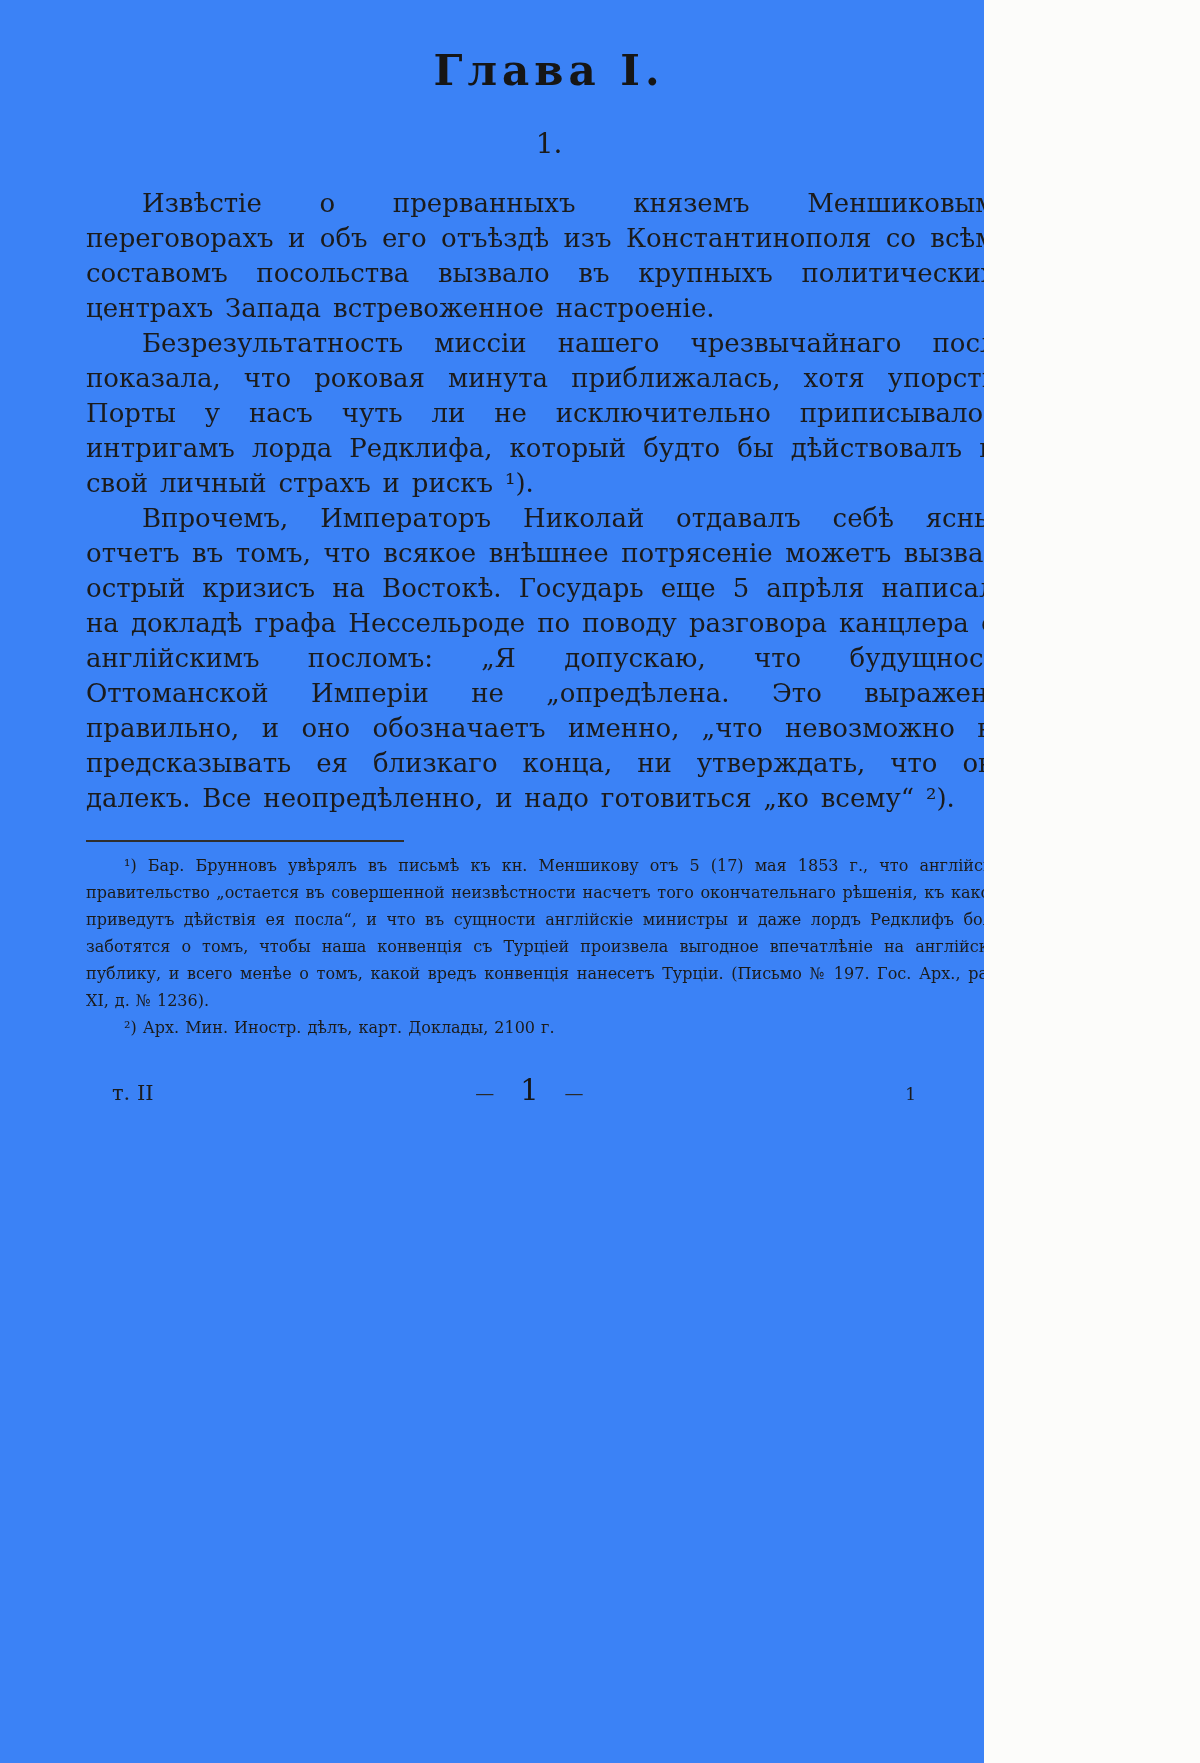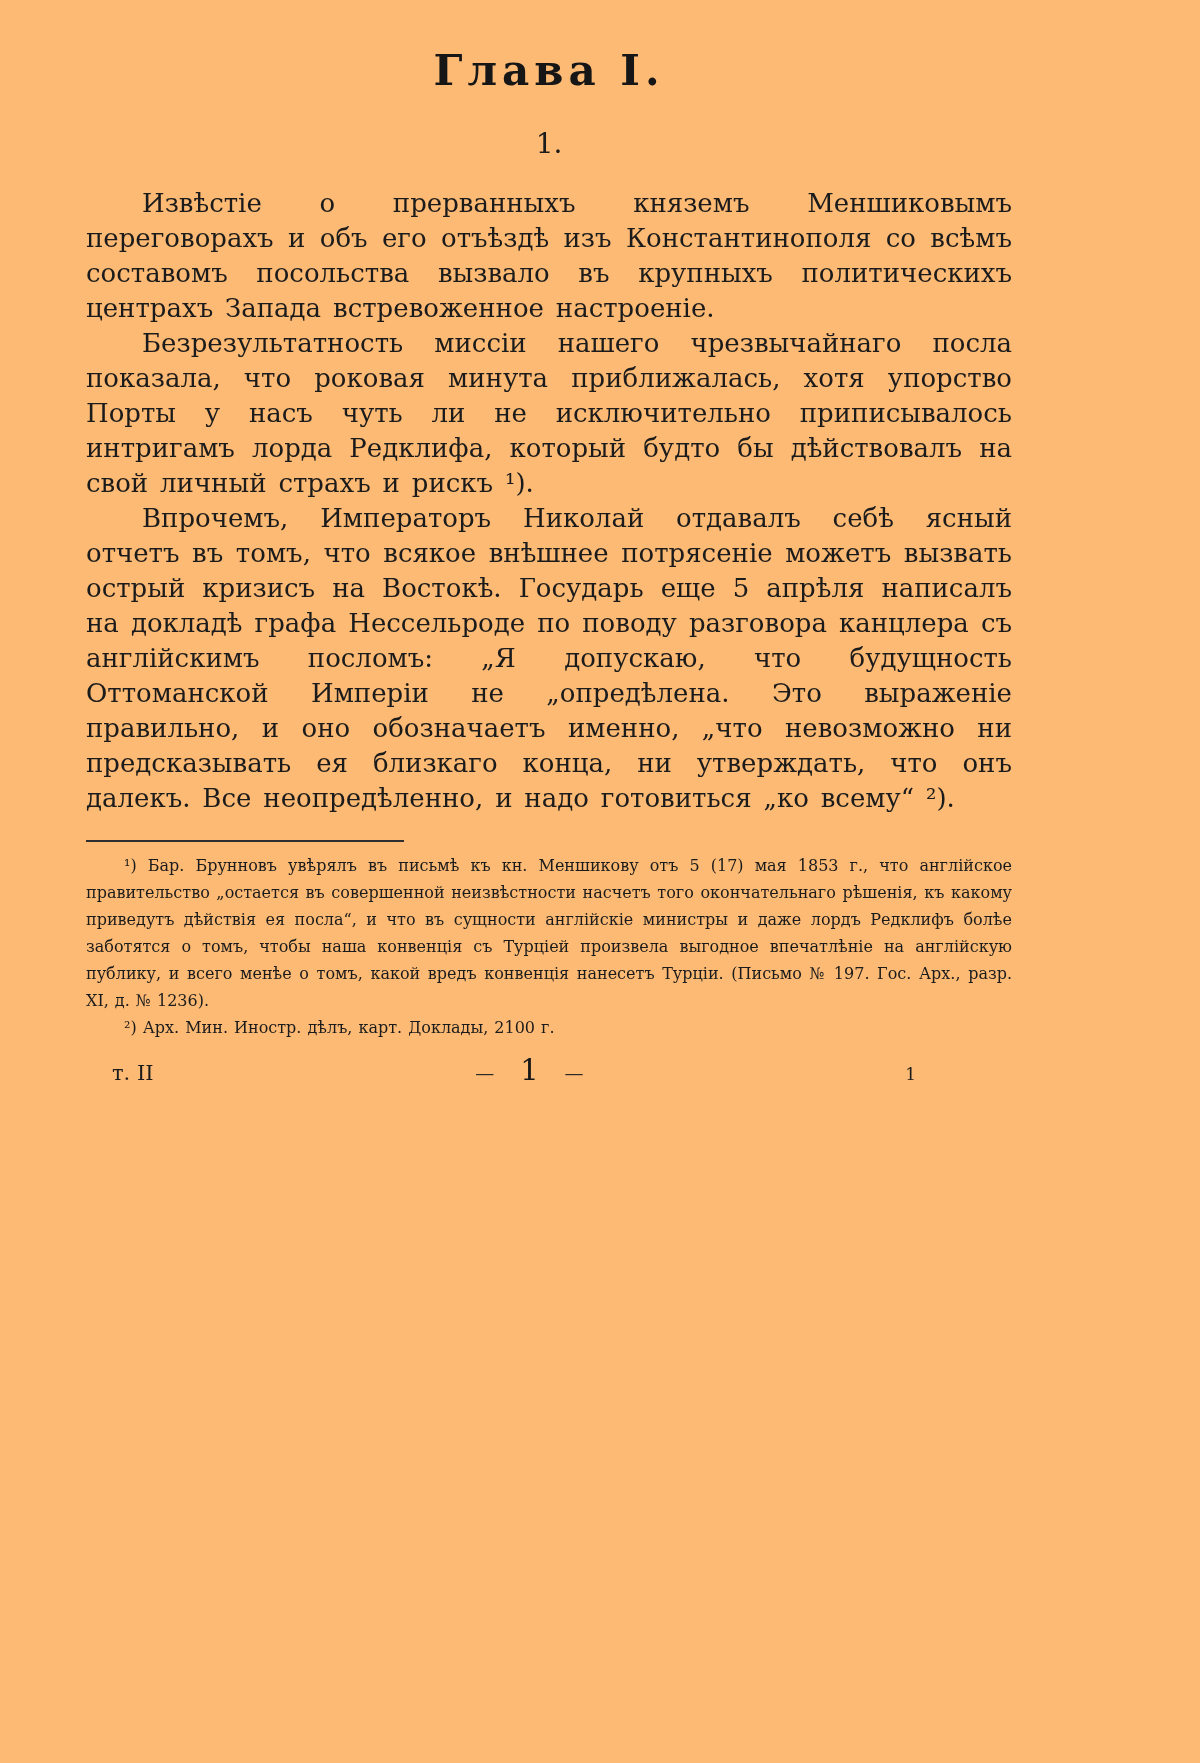--- a/index.html
+++ b/index.html
@@ -6,23 +6,23 @@
   html, body { margin: 0; padding: 0; }
   body {
     width: 1200px;
     height: 1763px;
     background: #fcfcfa;
     color: #1b1b1b;
     font-family: "DejaVu Serif", "Liberation Serif", serif;
   }
   .page {
     position: relative;
-    width: 1200px;
+    width: 984px;
     height: 1763px;
-    background: #fdba74;
+    background: #3b82f6;
     overflow: hidden;
   }
   .content {
     position: absolute;
     left: 86px;
     top: 0;
     width: 926px;
   }
   .chapter-title {
     margin: 46px 0 0 0;
@@ -59,21 +59,21 @@
     font-size: 16px;
     line-height: 27px;
     text-align: justify;
     word-spacing: 0.06em;
   }
   .footnotes p {
     margin: 0;
     text-indent: 38px;
   }
   .footer {
-    margin-top: 12px;
+    margin-top: 32px;
     display: flex;
     align-items: baseline;
   }
   .footer-left {
     padding-left: 26px;
     font-size: 21px;
   }
   .footer-center {
     flex: 1;
     text-align: center;

